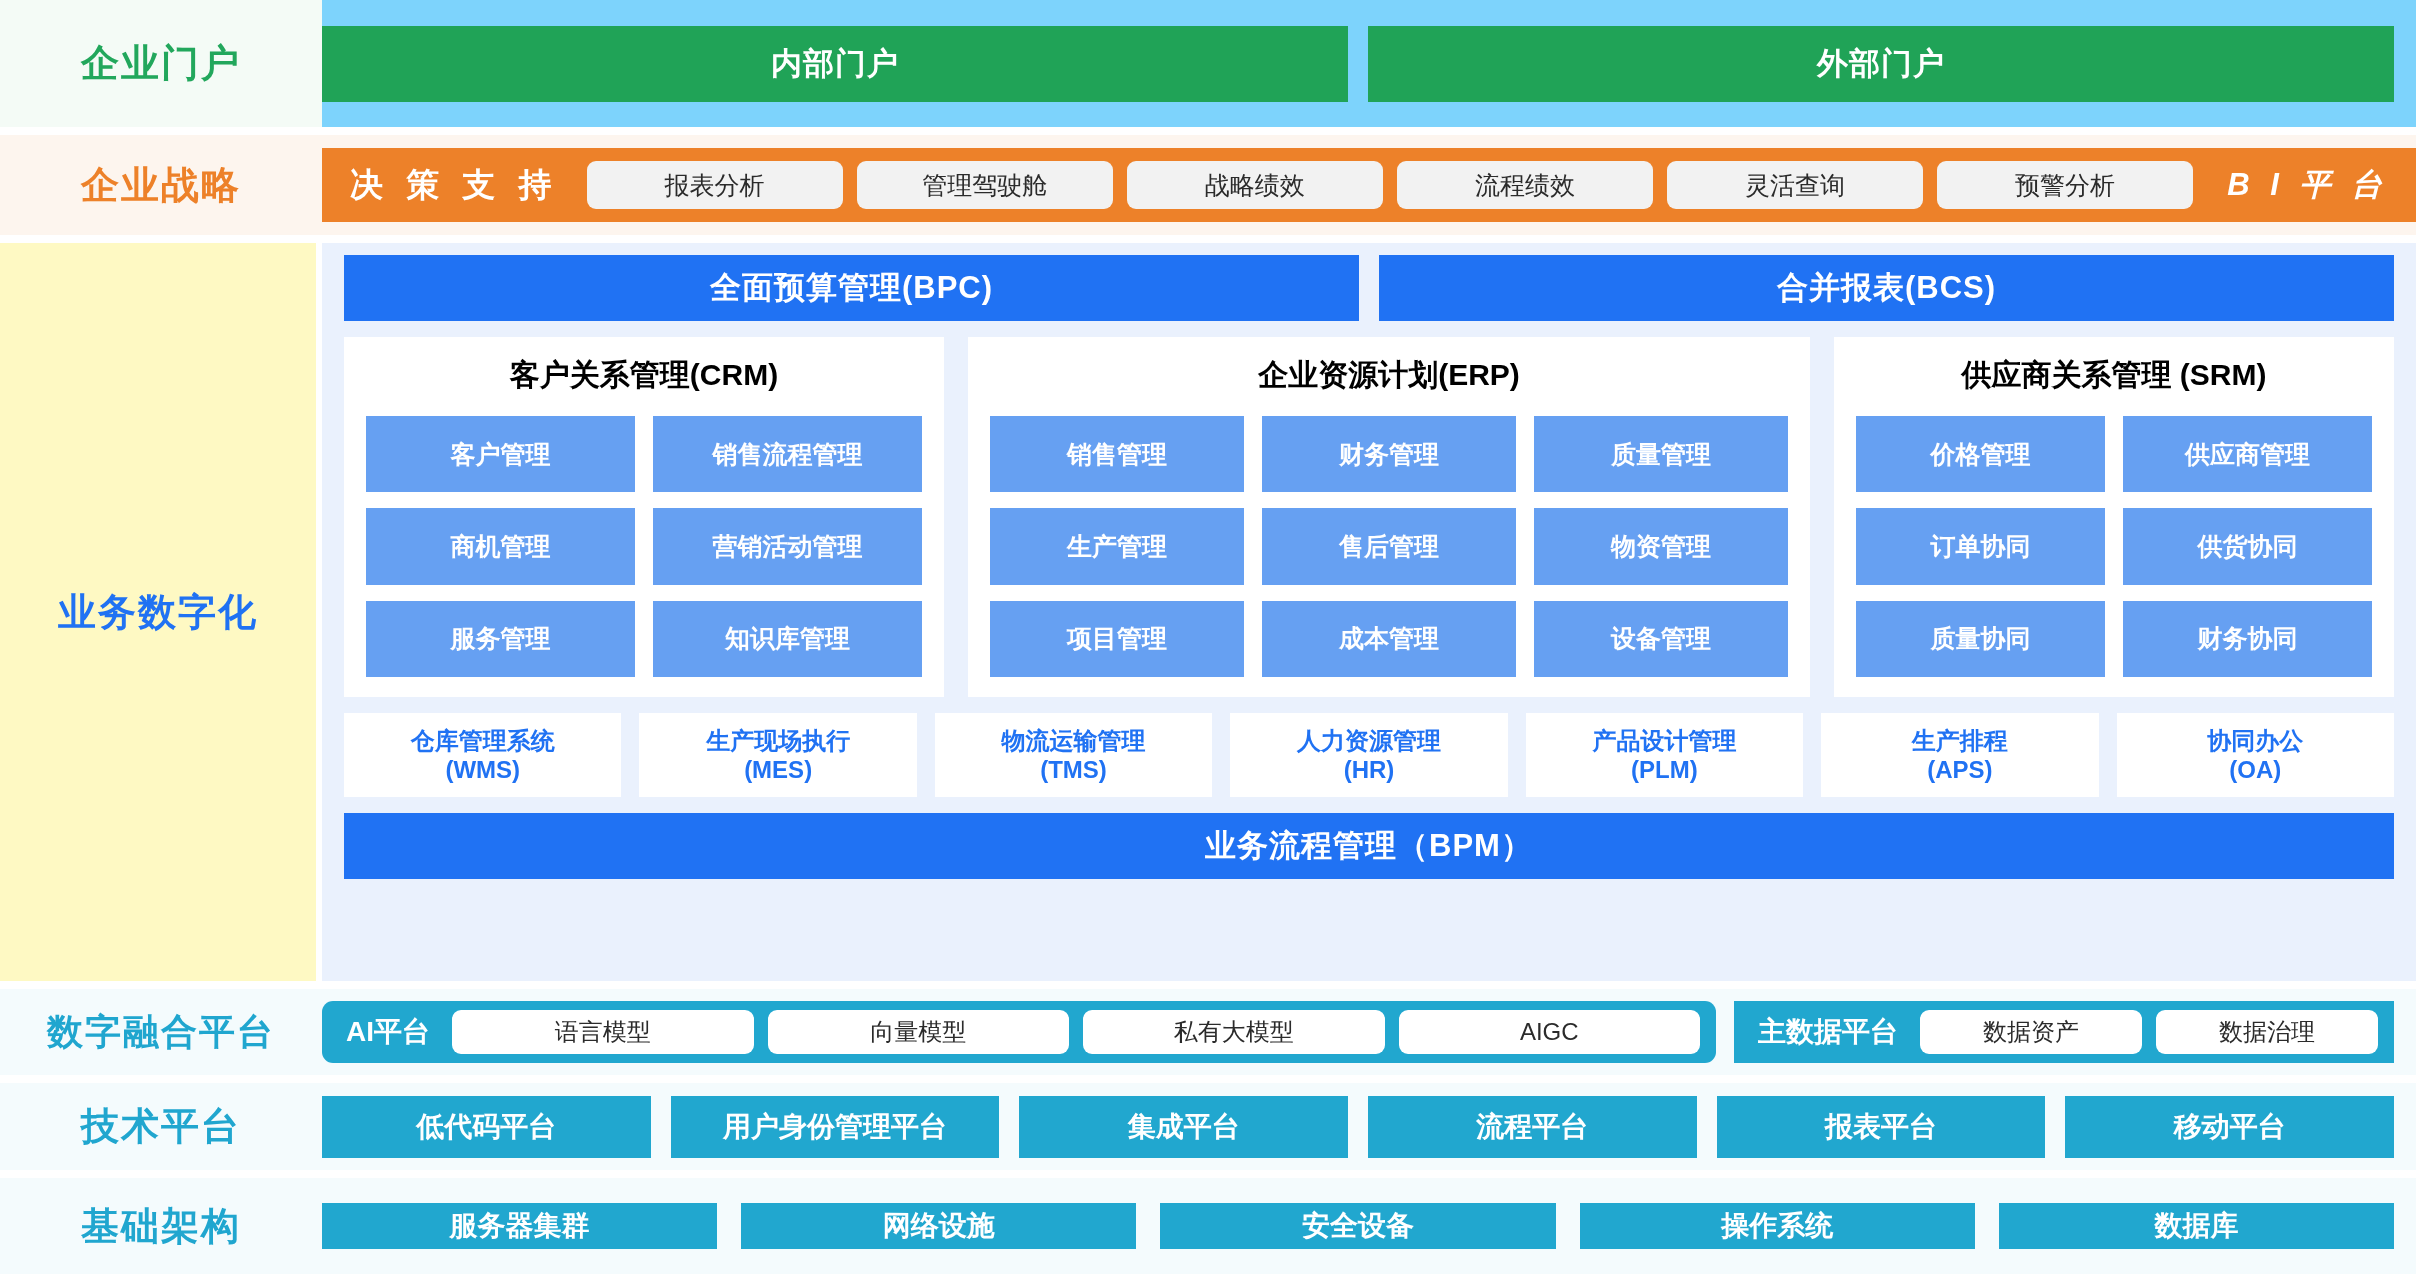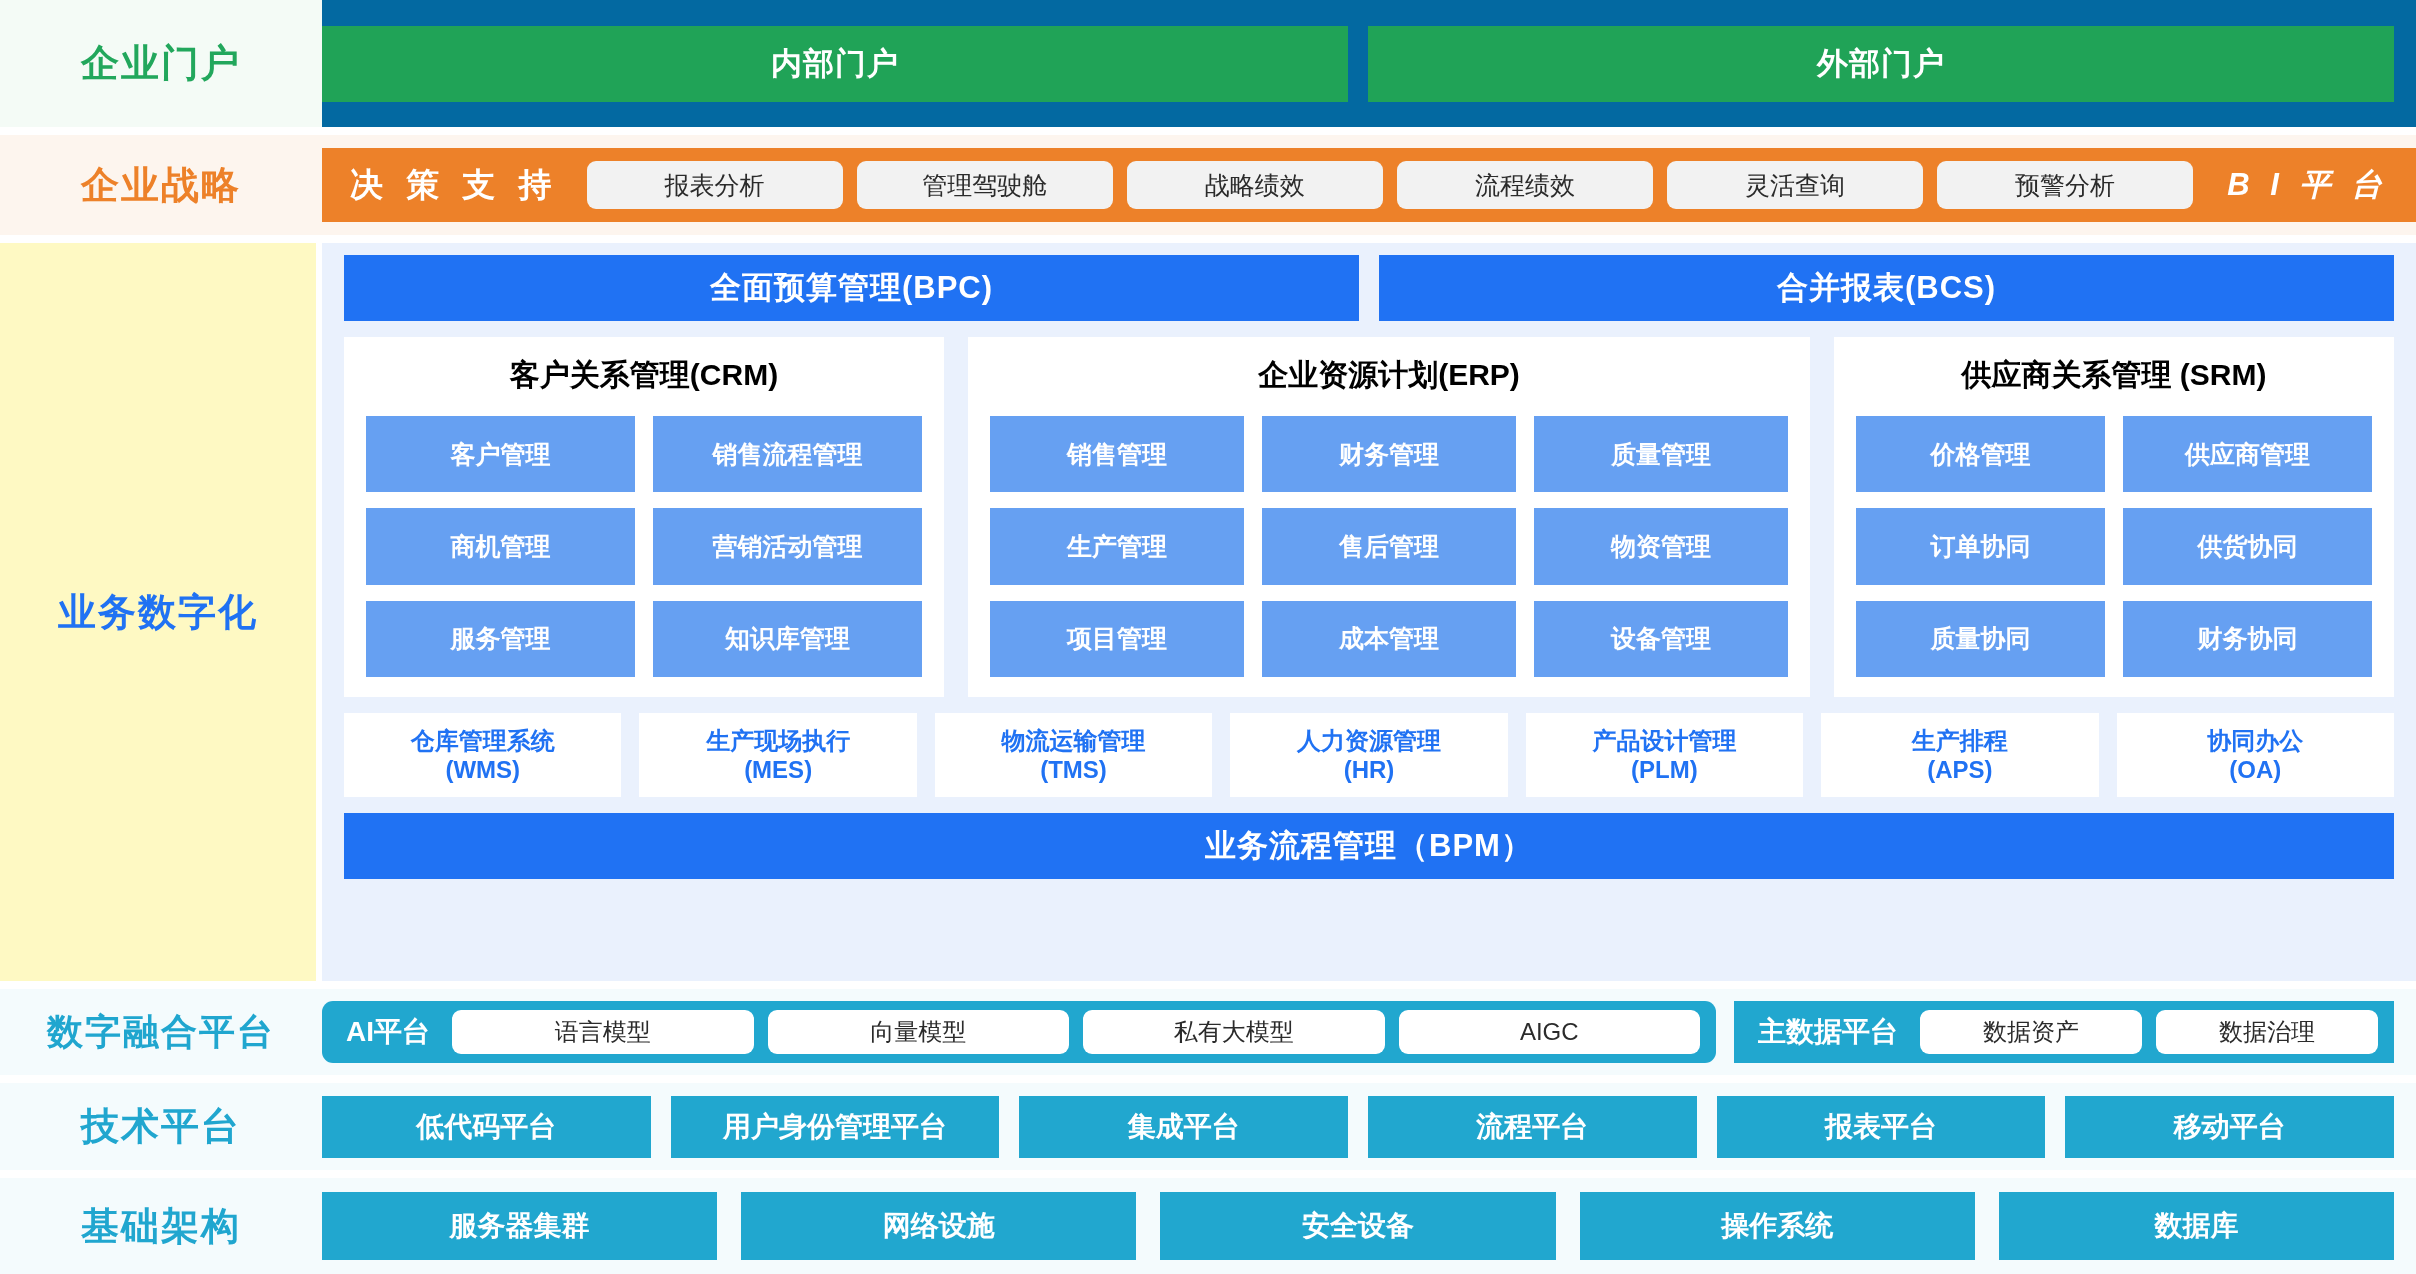--- a/index.html
+++ b/index.html
@@ -40,21 +40,21 @@
     padding: 0 22px 0 0;
   }
 
   
   .r-portal { height: 128px; }
   .r-portal .row-label {
     background: #f4fbf6;
     color: #22a75c;
     font-size: 38px;
   }
-  .r-portal .row-body { background: #0369a1; gap: 20px; padding-left: 0; }
+  .r-portal .row-body { background: #7dd3fc; gap: 20px; padding-left: 0; }
   .portal-box {
     height: 76px;
     display: flex;
     align-items: center;
     justify-content: center;
     background: #20a357;
     color: #ffffff;
     font-size: 31px;
     font-weight: bold;
     letter-spacing: 1px;
@@ -283,21 +283,21 @@
   
   .r-infra { height: 96px; margin-top: 8px; }
   .r-infra .row-label {
     background: #f4fbfd;
     color: #20a6cf;
     font-size: 38px;
   }
   .r-infra .row-body { background: #f4fbfd; gap: 24px; }
   .infra-box {
     flex: 1 1 0;
-    height: 68px;
+    height: 46px;
     background: #21a7cf;
     color: #ffffff;
     font-size: 28px;
     font-weight: bold;
     display: flex;
     align-items: center;
     justify-content: center;
     white-space: nowrap;
   }
 </style>

